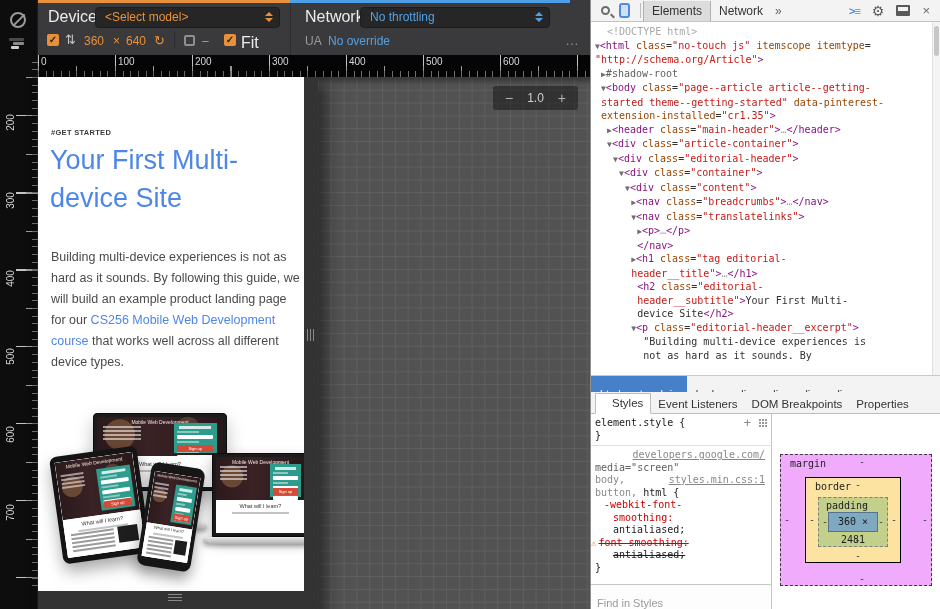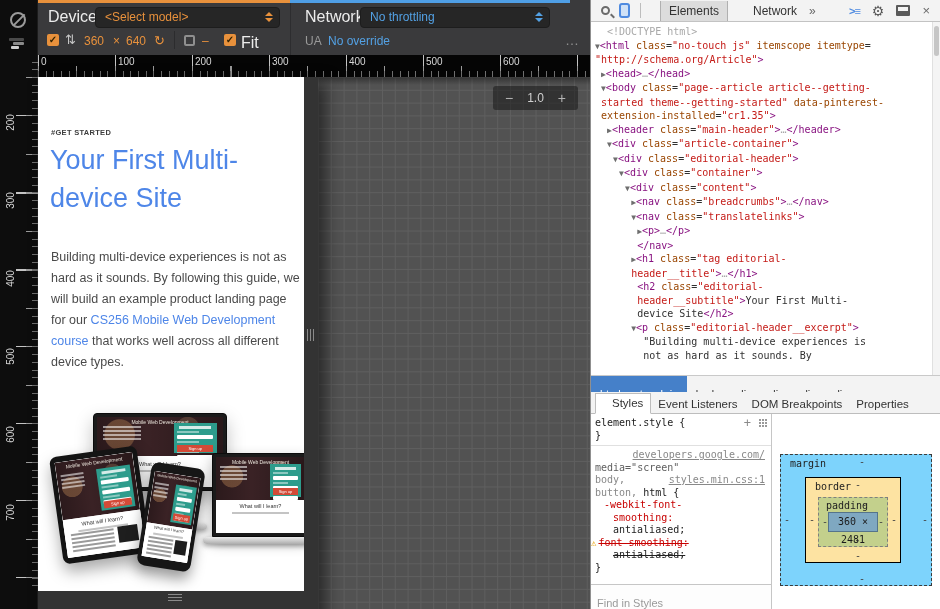--- a/index.html
+++ b/index.html
@@ -139,21 +139,21 @@
   .portrait .ms-block{display:block;position:absolute;right:6%;top:38%;width:26%;height:42%;background:#1e1e1e;}
 
   
   .devtools{position:absolute;left:590px;top:0;width:350px;height:609px;background:#fff;border-left:1px solid #8f8f8f;}
   .dt-header{position:absolute;left:0;top:0;right:0;height:22px;background:#f3f3f3;border-bottom:1px solid #c3c3c3;
     display:flex;align-items:center;font-size:12px;color:#333;}
   .ico-search{position:relative;width:9px;height:9px;border:2px solid #6b6b6b;border-radius:50%;margin:0 9px 0 10px;cursor:pointer;}
   .ico-search::after{content:"";position:absolute;left:7px;top:7px;width:5px;height:2px;background:#6b6b6b;transform:rotate(45deg);}
   .ico-device{width:11px;height:15px;border:2px solid #4e8ae0;border-radius:3px;background:#cfe1f7;margin-right:10px;cursor:pointer;}
   .hdr-sep{width:1px;height:15px;background:#bdbdbd;margin-right:2px;}
-  .dt-tab{padding:3px 8px;cursor:pointer;margin-left:17px;}
+  .dt-tab{padding:3px 8px;cursor:pointer;}
   .dt-tab.sel{background:#dcdcdc;border-left:1px solid #b0b0b0;border-right:1px solid #b0b0b0;}
   .hdr-more{color:#666;margin-left:4px;cursor:pointer;}
   .hdr-right{margin-left:auto;display:flex;align-items:center;gap:12px;padding-right:10px;}
   .ico-console{color:#4e8ae0;font-weight:bold;font-size:11px;letter-spacing:-1px;cursor:pointer;}
   .ico-gear{color:#5a5a5a;font-size:14px;cursor:pointer;}
   .ico-dock{position:relative;width:14px;height:11px;border:2px solid #5a5a5a;border-bottom-width:5px;border-radius:1px;cursor:pointer;}
   .ico-close{color:#6b6b6b;font-size:13px;cursor:pointer;}
 
   .dt-tree{position:absolute;left:0;top:22px;right:0;height:353px;overflow:hidden;padding:3px 0 0 4px;
     font-family:"DejaVu Sans Mono",monospace;font-size:10px;line-height:13.5px;}
@@ -198,21 +198,21 @@
   .prop-name{color:#c80000;}
   .warn-tri{color:#e8a000;font-size:9px;margin-right:2px;}
   .strike{text-decoration:line-through;}
   .ind1{padding-left:13px;}
   .ind2{padding-left:22px;}
   .find-bar{position:absolute;bottom:0;height:15px;border-top:1px solid #c6c6c6;background:#fdfdfd;color:#9a9a9a;
     font-family:"Liberation Sans",sans-serif;font-size:11px;padding:12px 6px;cursor:text;}
   .find-left{left:0;width:180px;}
 
   
-  .bm-margin{position:absolute;left:8px;top:40px;width:152px;height:132px;background:#7dd3fc;border:1px dashed #3a3a3a;}
+  .bm-margin{position:absolute;left:8px;top:40px;width:152px;height:132px;background:#f0abfc;border:1px dashed #3a3a3a;}
   .bm-border{position:absolute;left:24px;right:30px;top:22px;bottom:22px;background:#fde3a2;border:1px solid #000;}
   .bm-padding{position:absolute;left:12px;right:12px;top:19px;bottom:15px;background:#c3d08c;border:1px dashed #7f7f7f;}
   .bm-content{position:absolute;left:9px;right:9px;top:50%;transform:translateY(-50%);height:20px;background:#7fa8c1;
     border:1px solid #55748b;text-align:center;font-family:"DejaVu Sans Mono",monospace;font-size:10px;line-height:18px;color:#1c1c1c;}
   .bm-label{position:absolute;left:9px;top:3px;font-family:"DejaVu Sans Mono",monospace;font-size:10px;color:#222;}
   .bm-dash{position:absolute;font-family:"DejaVu Sans Mono",monospace;font-size:10px;color:#444;}
   .bm-t{top:1px;left:52%;}
   .bm-b{bottom:1px;left:52%;}
   .bm-l{left:3px;top:50%;transform:translateY(-55%);}
   .bm-r{right:3px;top:50%;transform:translateY(-55%);}
@@ -476,21 +476,21 @@
         <span class="ico-gear">⚙</span>
         <span class="ico-dock"></span>
         <span class="ico-close">×</span>
       </span>
     </div>
 
     <div class="dt-tree">
         <div class="t-line"><span class="tk-g">  &lt;!DOCTYPE html&gt;</span></div>
         <div class="t-line"><span class="tk-a">▼</span><span class="tk-t">&lt;html</span><span class="tk-p"> </span><span class="tk-n">class</span><span class="tk-p">=</span><span class="tk-v">"no-touch js"</span><span class="tk-p"> </span><span class="tk-n">itemscope</span><span class="tk-p"> </span><span class="tk-n">itemtype</span><span class="tk-p">=</span></div>
         <div class="t-line"><span class="tk-v">"http://schema.org/Article"</span><span class="tk-t">&gt;</span></div>
-        <div class="t-line"><span class="tk-p"> </span><span class="tk-a">▶</span><span class="tk-t">&lt;head&gt;</span><span class="tk-g">…</span><span class="tk-t">&lt;/head&gt;</span></div>
+        <div class="t-line"><span class="tk-p"> </span><span class="tk-a">▶</span><span class="tk-s">#shadow-root</span></div>
         <div class="t-line"><span class="tk-p"> </span><span class="tk-a">▼</span><span class="tk-t">&lt;body</span><span class="tk-p"> </span><span class="tk-n">class</span><span class="tk-p">=</span><span class="tk-v">"page--article article--getting-</span></div>
         <div class="t-line"><span class="tk-p"> </span><span class="tk-v">started theme--getting-started"</span><span class="tk-p"> </span><span class="tk-n">data-pinterest-</span></div>
         <div class="t-line"><span class="tk-p"> </span><span class="tk-n">extension-installed</span><span class="tk-p">=</span><span class="tk-v">"cr1.35"</span><span class="tk-t">&gt;</span></div>
         <div class="t-line"><span class="tk-p">  </span><span class="tk-a">▶</span><span class="tk-t">&lt;header</span><span class="tk-p"> </span><span class="tk-n">class</span><span class="tk-p">=</span><span class="tk-v">"main-header"</span><span class="tk-t">&gt;</span><span class="tk-g">…</span><span class="tk-t">&lt;/header&gt;</span></div>
         <div class="t-line"><span class="tk-p">  </span><span class="tk-a">▼</span><span class="tk-t">&lt;div</span><span class="tk-p"> </span><span class="tk-n">class</span><span class="tk-p">=</span><span class="tk-v">"article-container"</span><span class="tk-t">&gt;</span></div>
         <div class="t-line"><span class="tk-p">   </span><span class="tk-a">▼</span><span class="tk-t">&lt;div</span><span class="tk-p"> </span><span class="tk-n">class</span><span class="tk-p">=</span><span class="tk-v">"editorial-header"</span><span class="tk-t">&gt;</span></div>
         <div class="t-line"><span class="tk-p">    </span><span class="tk-a">▼</span><span class="tk-t">&lt;div</span><span class="tk-p"> </span><span class="tk-n">class</span><span class="tk-p">=</span><span class="tk-v">"container"</span><span class="tk-t">&gt;</span></div>
         <div class="t-line"><span class="tk-p">     </span><span class="tk-a">▼</span><span class="tk-t">&lt;div</span><span class="tk-p"> </span><span class="tk-n">class</span><span class="tk-p">=</span><span class="tk-v">"content"</span><span class="tk-t">&gt;</span></div>
         <div class="t-line"><span class="tk-p">      </span><span class="tk-a">▶</span><span class="tk-t">&lt;nav</span><span class="tk-p"> </span><span class="tk-n">class</span><span class="tk-p">=</span><span class="tk-v">"breadcrumbs"</span><span class="tk-t">&gt;</span><span class="tk-g">…</span><span class="tk-t">&lt;/nav&gt;</span></div>
         <div class="t-line"><span class="tk-p">      </span><span class="tk-a">▼</span><span class="tk-t">&lt;nav</span><span class="tk-p"> </span><span class="tk-n">class</span><span class="tk-p">=</span><span class="tk-v">"translatelinks"</span><span class="tk-t">&gt;</span></div>

